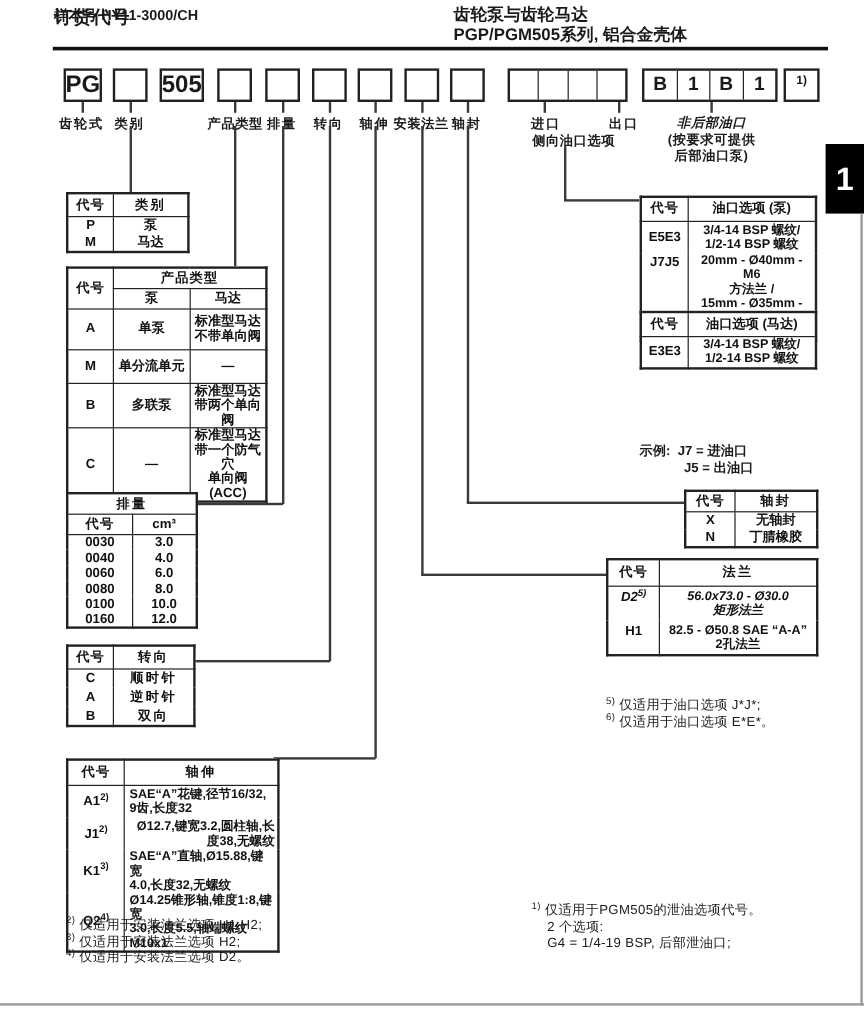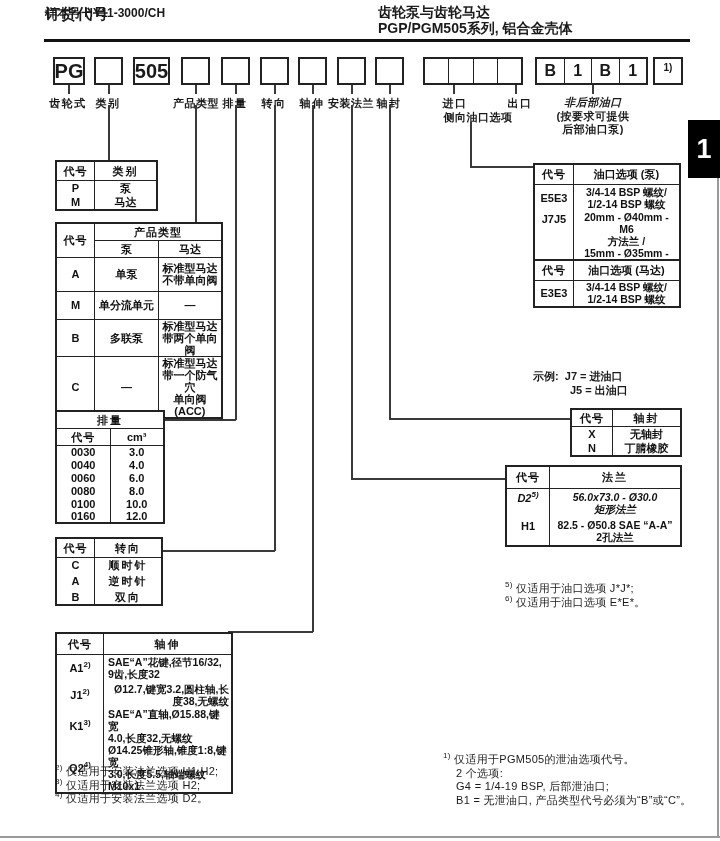--- a/index.html
+++ b/index.html
@@ -349,21 +349,20 @@
 
   <div class="fn" style="left:505px;top:582px;">
     <div><sup>5)</sup> <span>仅适用于油口选项 J*J*;</span></div>
     <div><sup>6)</sup> <span>仅适用于油口选项 E*E*。</span></div>
   </div>
 
   <div class="fn" style="left:443px;top:753px;">
     <div><sup>1)</sup> <span>仅适用于PGM505的泄油选项代号。</span></div>
     <div style="padding-left:13px;"><span>2 个选项:</span></div>
     <div style="padding-left:13px;"><span>G4 = 1/4-19 BSP, 后部泄油口;</span></div>
-    <div style="padding-left:13px;"><span>B1 = 无泄油口, 产品类型代号必须为“B”或“C”。</span></div>
   </div>
 
   <div class="sidetab">1</div>
 
   <div class="ln" style="left:717px;top:178px;width:1.5px;height:660px;background:#9a9a9a;"></div>
   <div class="ln" style="left:0;top:836px;width:720px;height:2px;background:#9a9a9a;"></div>
 
 </div>
 
 </body></html>

